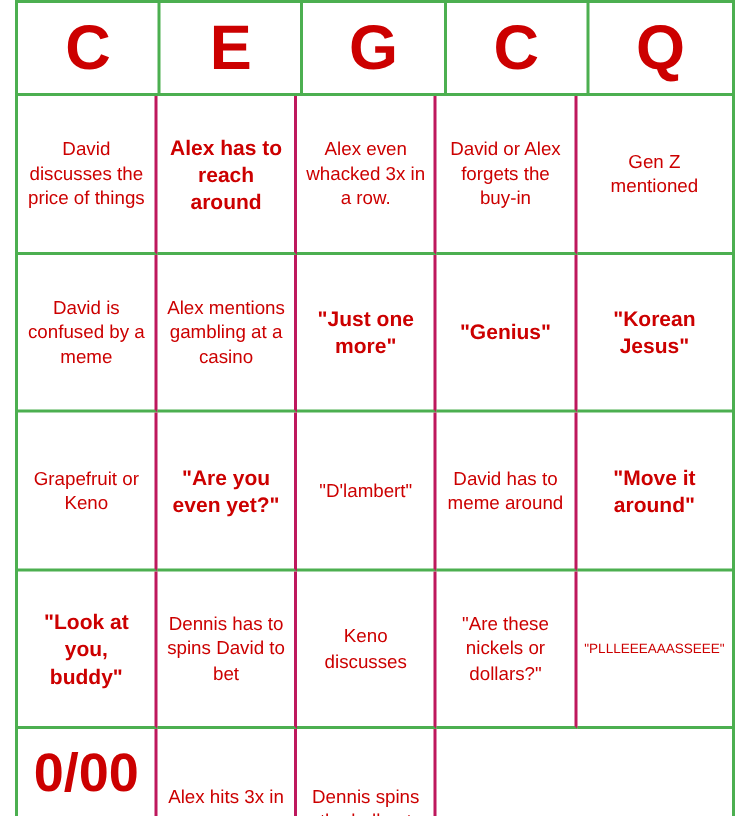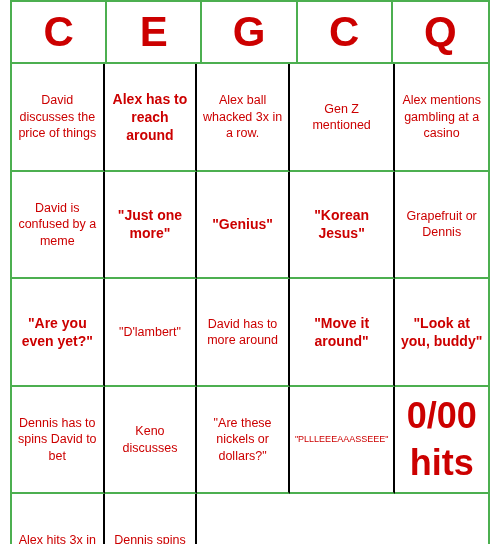--- a/index.html
+++ b/index.html
@@ -29,21 +29,21 @@
       padding: 6px 0;
       border-right: 2px solid #4caf50;
     }
     .header-cell:last-child { border-right: none; }
     .bingo-grid {
       display: grid;
       grid-template-columns: repeat(5, 1fr);
       grid-template-rows: repeat(5, 1fr);
     }
     .cell {
-      border-right: 2px solid #000000;
+      border-right: 2px solid #be185d;
       border-bottom: 2px solid #4caf50;
       padding: 6px 5px;
       text-align: center;
       font-size: 12.5px;
       color: #c00;
       min-height: 88px;
       display: flex;
       align-items: center;
       justify-content: center;
       line-height: 1.3;
@@ -66,31 +66,32 @@
   <div class="bingo-header">
     <div class="header-cell">C</div>
     <div class="header-cell">E</div>
     <div class="header-cell">G</div>
     <div class="header-cell">C</div>
     <div class="header-cell">Q</div>
   </div>
   <div class="bingo-grid">
   <div class="cell">David discusses the price of things</div>
       <div class="cell cell-large">Alex has to reach around</div>
-      <div class="cell">Alex ball whacked 3x in a row.</div>
+      <div class="cell">Alex even whacked 3x in a row.</div>
+      <div class="cell">David or Alex forgets the buy-in</div>
       <div class="cell">Gen Z mentioned</div>
+      <div class="cell">David is confused by a meme</div>
       <div class="cell">Alex mentions gambling at a casino</div>
-      <div class="cell">David is confused by a meme</div>
       <div class="cell cell-large">"Just one more"</div>
       <div class="cell cell-large">"Genius"</div>
       <div class="cell cell-large">"Korean Jesus"</div>
-      <div class="cell">Grapefruit or Dennis</div>
+      <div class="cell">Grapefruit or Keno</div>
       <div class="cell cell-large">"Are you even yet?"</div>
       <div class="cell">"D'lambert"</div>
-      <div class="cell">David has to more around</div>
+      <div class="cell">David has to meme around</div>
       <div class="cell cell-large">"Move it around"</div>
       <div class="cell cell-large">"Look at you, buddy"</div>
       <div class="cell">Dennis has to spins David to bet</div>
       <div class="cell">Keno discusses</div>
       <div class="cell">"Are these nickels or dollars?"</div>
       <div class="cell" style="font-size: 9px;">"PLLLEEEAAASSEEE"</div>
       <div class="cell cell-xl">0/00 hits</div>
       <div class="cell">Alex hits 3x in a row.</div>
       <div class="cell">Dennis spins the ball out</div>
     </div>

